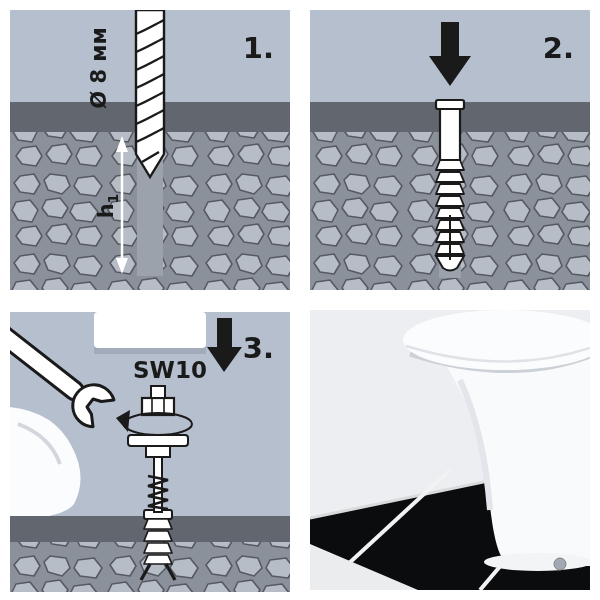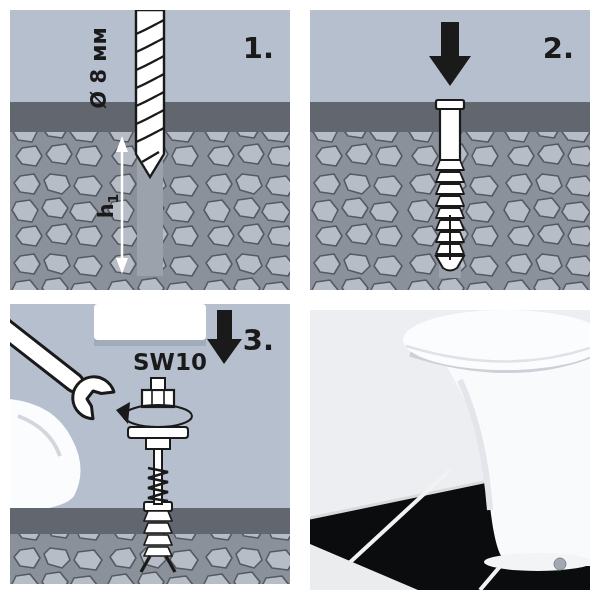--- a/index.html
+++ b/index.html
@@ -1,21 +1,21 @@
 <!DOCTYPE html>
 <html><head>
 <meta charset="utf-8">
 <style>
   html,body{margin:0;padding:0;background:#ffffff;}
   body{width:600px;height:600px;position:relative;font-family:"DejaVu Sans",sans-serif;}
   .sheet{position:relative;width:600px;height:600px;background:#ffffff;}
   .panel{position:absolute;width:280px;height:280px;}
   #panel-1{left:10px;top:10px}
   #panel-2{left:310px;top:10px}
-  #panel-3{left:10px;top:304px}
+  #panel-3{left:10px;top:312px}
   #panel-4{left:310px;top:310px}
   .panel svg{display:block;width:280px;height:280px;}
   svg text{font-family:"DejaVu Sans",sans-serif;fill:#1a1a1a;}
   .step-num{font-size:29px;font-weight:bold;}
   .dim-label{font-size:21px;font-weight:bold;}
   .sw-label{font-size:23px;font-weight:bold;}
 </style>
 </head>
 <body>
 

